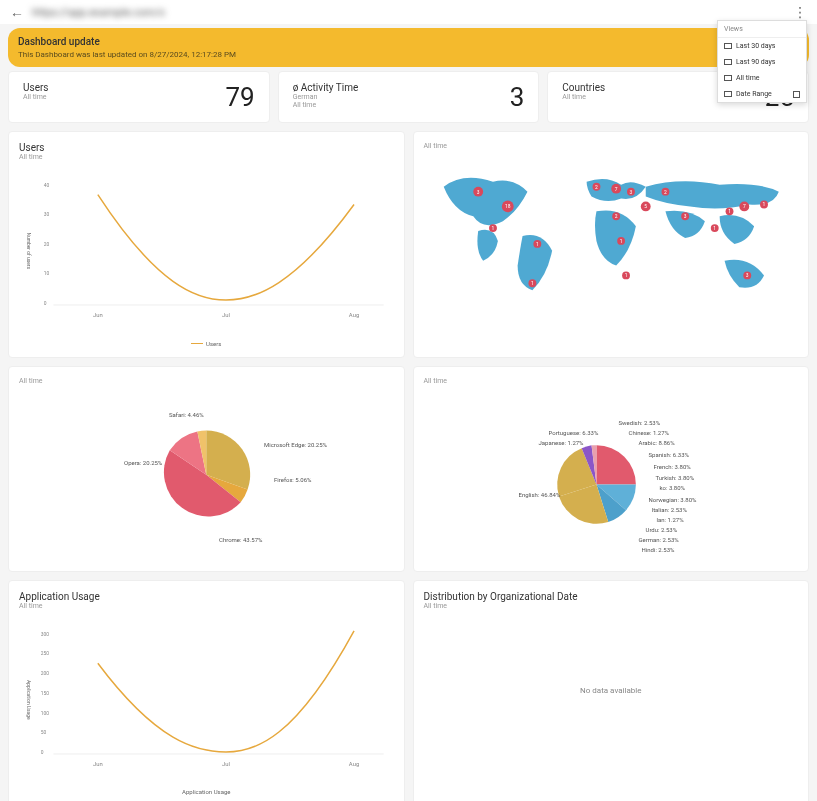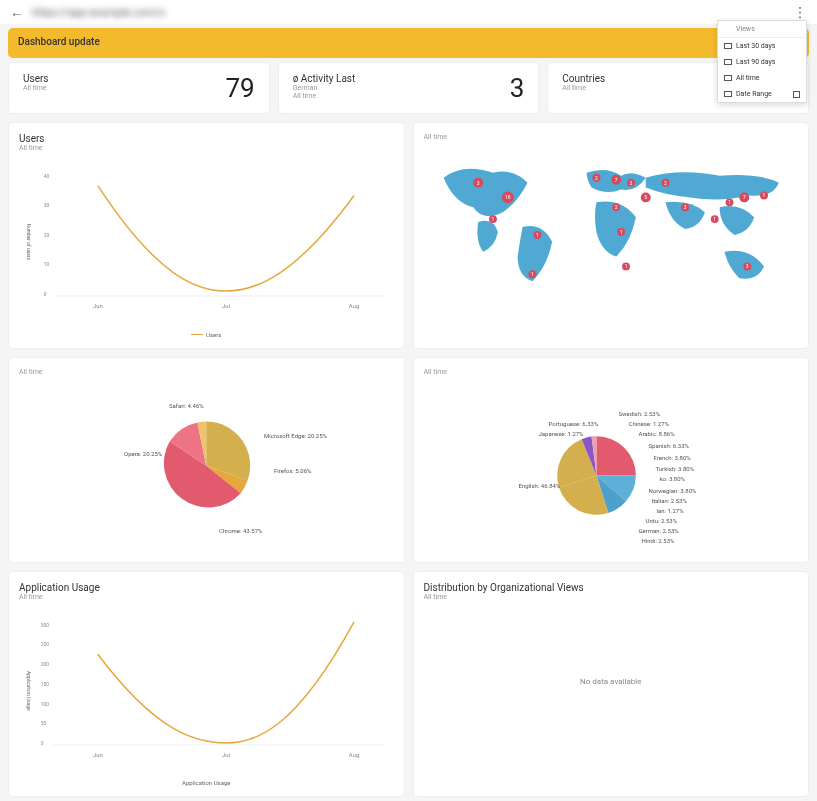--- a/index.html
+++ b/index.html
@@ -1,25 +1,25 @@
 <!DOCTYPE html>
 <html><head>
 <meta charset="utf-8">
 <style>
 * { box-sizing: border-box; margin: 0; padding: 0; }
 body { font-family: -apple-system, BlinkMacSystemFont, "Segoe UI", Roboto, sans-serif; background: #f5f5f5; color: #333; font-size: 11px; width: 817px; }
 .topbar { display: flex; align-items: center; padding: 4px 10px; background: #fff; height: 24px; }
 .back-arrow { font-size: 14px; color: #666; cursor: pointer; margin-right: 8px; }
 .pagetitle { flex: 1; filter: blur(3px); font-size: 11px; color: #555; }
 .menu-dots { font-size: 14px; color: #666; cursor: pointer; }
-.banner { background: #f4ba2d; margin: 4px 8px; padding: 8px 10px; border-radius: 5px; }
+.banner { background: #f4ba2d; margin: 4px 8px; padding: 8px 10px; border-radius: 12px; }
 .banner-title { font-size: 10px; color: #333; font-weight: 500; margin-bottom: 3px; }
 .banner-sub { font-size: 8px; color: #5a4b1e; }
 .dropdown { position: absolute; right: 10px; top: 20px; width: 90px; background: #fff; border: 1px solid #ddd; box-shadow: 0 2px 6px rgba(0,0,0,.15); font-size: 7px; z-index: 100; }
-.dropdown-hdr { padding: 4px 18px; color: #888; border-bottom: 1px solid #eee; }
+.dropdown-hdr { padding: 4px 6px; color: #888; border-bottom: 1px solid #eee; }
 .dropdown-item { display: flex; align-items: center; padding: 4px 6px; cursor: pointer; gap: 4px; }
 .dd-icon { width: 8px; height: 6px; border: 1px solid #555; display: inline-block; }
 .dd-cal { width: 7px; height: 7px; border: 1px solid #555; margin-left: auto; }
 .kpi-row { display: flex; gap: 8px; padding: 0 8px 8px; }
 .kpi-card { flex: 1; background: #fff; border-radius: 4px; border: 1px solid #eee; padding: 10px 14px; display: flex; align-items: flex-start; justify-content: space-between; }
 .kpi-title { font-size: 10px; color: #333; }
 .kpi-sub { font-size: 7px; color: #999; }
 .kpi-val { font-size: 26px; font-weight: 400; color: #222; }
 .grid { display: grid; grid-template-columns: 1fr 1fr; gap: 8px; padding: 0 8px 8px; }
 .card { background: #fff; border-radius: 4px; border: 1px solid #eee; padding: 10px; }
@@ -64,33 +64,34 @@
     </div>
   <div class="dropdown-item">
       <span class="dd-icon"></span>
       <span>Date Range</span>
       <span class="dd-cal"></span>
     </div>
 </div>
 
 <div class="banner">
   <div class="banner-title">Dashboard update</div>
+  <div class="banner-sub">This Dashboard was last updated on 8/27/2024, 12:17:28 PM</div>
 </div>
 
 <div class="kpi-row">
   <div class="kpi-card">
     <div>
       <div class="kpi-title">Users</div>
       <div class="kpi-sub">All time</div>
     </div>
     <div class="kpi-val">79</div>
   </div>
   <div class="kpi-card">
     <div>
-      <div class="kpi-title">ø Activity Last</div>
+      <div class="kpi-title">ø Activity Time</div>
       <div class="kpi-sub">German</div>
       <div class="kpi-sub">All time</div>
     </div>
     <div class="kpi-val">3</div>
   </div>
   <div class="kpi-card">
     <div>
       <div class="kpi-title">Countries</div>
       <div class="kpi-sub">All time</div>
     </div>
@@ -251,18 +252,18 @@
       <text x="80" y="152" class="axis-text" text-anchor="middle">Jun</text>
       <text x="210" y="152" class="axis-text" text-anchor="middle">Jul</text>
       <text x="340" y="152" class="axis-text" text-anchor="middle">Aug</text>
     </svg>
     <div class="legend">
         <span>Application Usage</span>
       </div>
   </div>
 
   <div class="card">
-    <div class="card-title">Distribution by Organizational Views</div>
+    <div class="card-title">Distribution by Organizational Date</div>
     <div class="card-sub">All time</div>
     <div class="nodata">No data available</div>
   </div>
 
 </div>
 
 </body></html>

